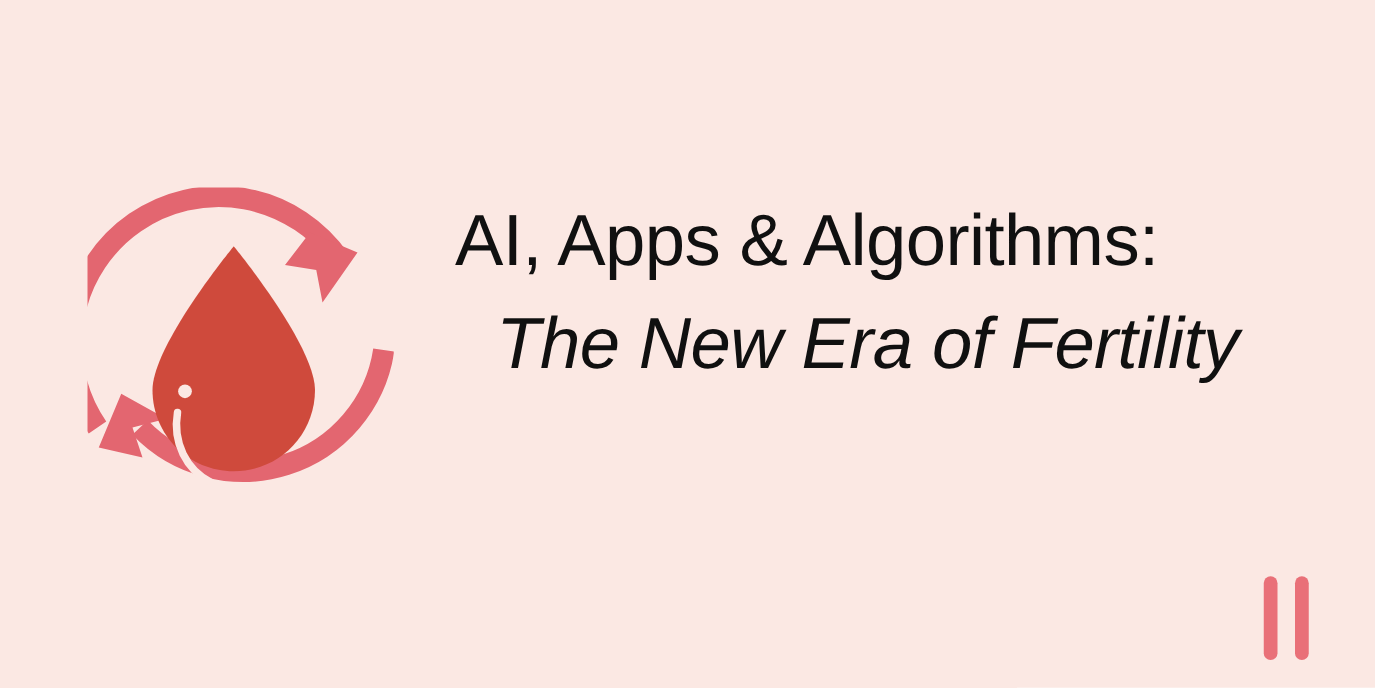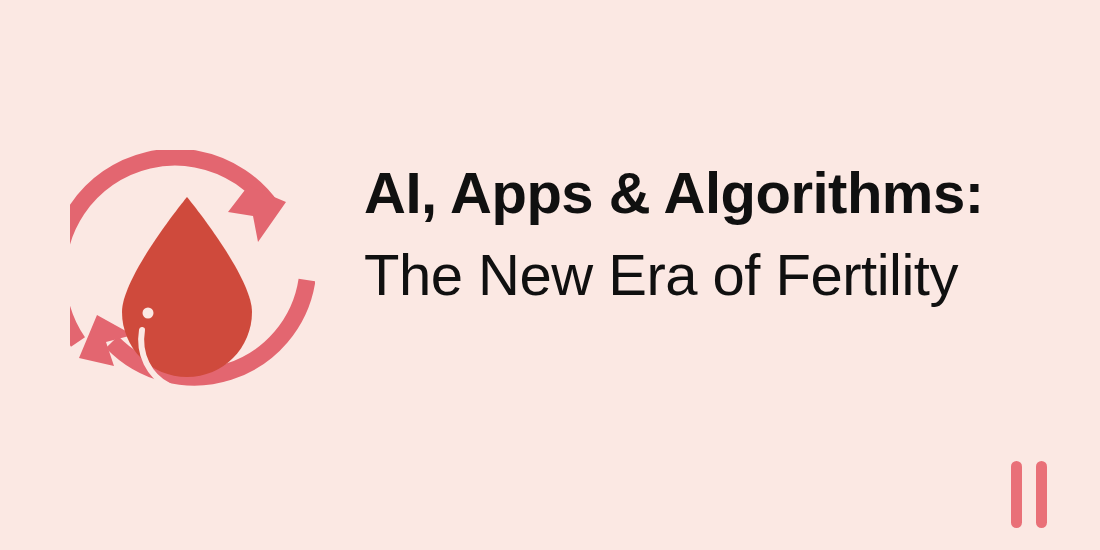--- a/index.html
+++ b/index.html
@@ -42,22 +42,22 @@
     top: 152px;
     width: 660px;
   }
   .hl-line {
     color: #101010;
     font-size: 58px;
     line-height: 82px;
     letter-spacing: -0.5px;
     white-space: nowrap;
   }
-  .hl-line.regular { font-style: normal; font-weight: 700; }
-  .hl-line.italic  {  font-weight: 400; }
+  .hl-line.regular { font-style: normal; font-weight: 400; }
+  .hl-line.italic  { font-style: italic;  font-weight: 400; text-align: center; }
 
   
   #corner-mark {
     position: absolute;
     left: 1011px;
     top: 461px;
     width: 36px;
     height: 67px;
     display: flex;
     justify-content: space-between;

